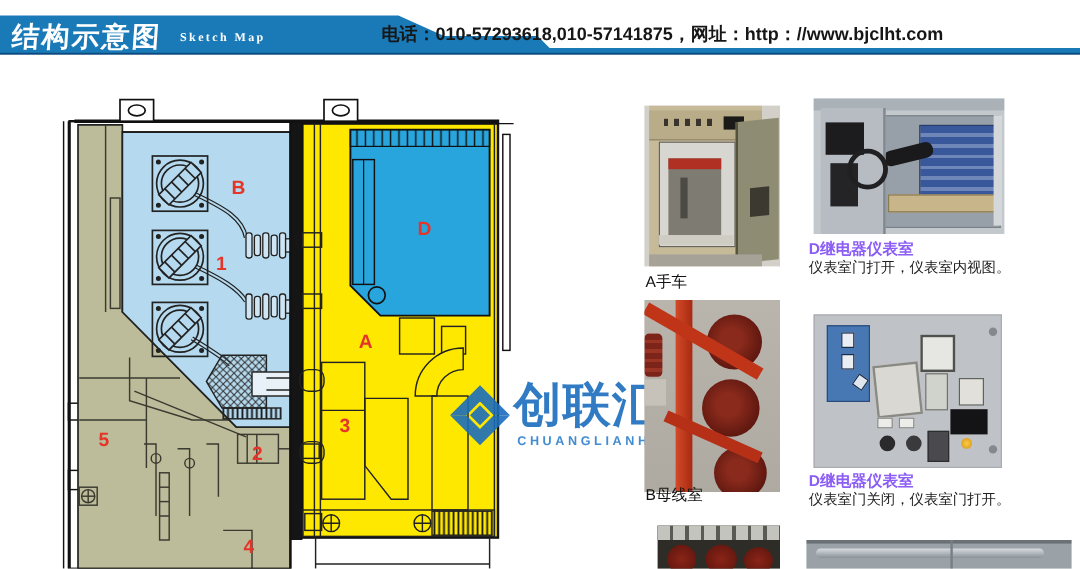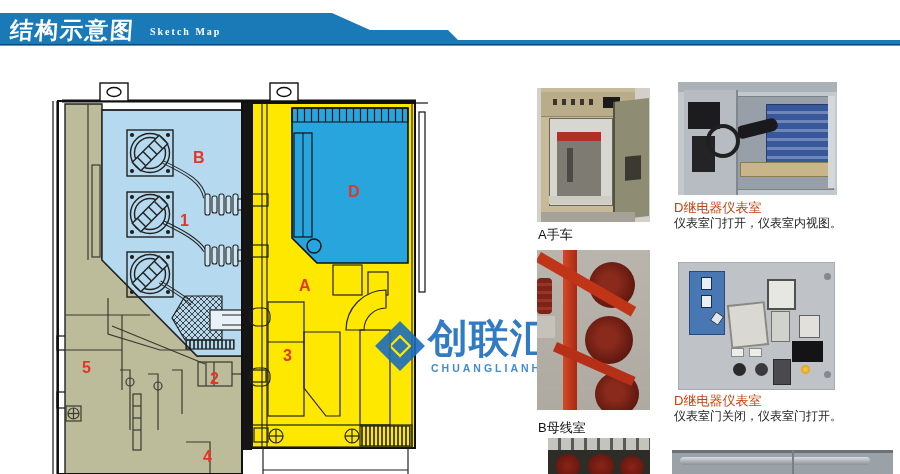--- a/index.html
+++ b/index.html
@@ -10,21 +10,21 @@
   #header{left:0;top:0;width:900px;height:50px;}
   #header-title{left:10px;top:15px;color:#fff;font-size:23px;font-weight:900;
                 letter-spacing:2px;transform:skewX(-4deg);}
   #header-sub{left:150px;top:26px;color:#fff;font-size:10px;font-weight:bold;
               font-family:"Liberation Serif","DejaVu Serif",serif;letter-spacing:2px;}
   #header-contact{left:318px;top:19px;color:#161616;font-size:15px;font-weight:600;}
   
   .dlabel{color:#e53528;font-weight:bold;font-size:16px;line-height:1;}
   
   .cap{color:#111;font-size:13px;}
-  .cap-bold{color:#c2410c;font-size:13px;font-weight:normal;}
+  .cap-bold{color:#8b5cf6;font-size:13px;font-weight:bold;}
   .cap-desc{color:#222;font-size:12px;}
   
   #watermark{left:374px;top:316px;width:260px;height:66px;opacity:.9;}
   #wm-name{left:54px;top:2px;font-size:40px;font-weight:900;color:#1a6dbd;
            letter-spacing:1px;line-height:1;}
   #wm-sub{left:57px;top:46px;font-size:10.5px;font-weight:bold;color:#2f80cc;
           letter-spacing:3px;}
   
   .photo{overflow:hidden;}
   .ph{position:absolute;}
@@ -32,20 +32,21 @@
 </head>
 <body>
 
 <div class="abs" id="header">
   <svg width="900" height="50">
     <polygon points="0,13 332,13 370,30 448,30 458,40 900,40 900,45 0,45" fill="#1a7ab8"></polygon>
     <rect x="0" y="44" width="900" height="1.6" fill="#0c4a7e"></rect>
   </svg>
   <span class="abs" id="header-title">结构示意图</span>
   <span class="abs" id="header-sub">Sketch Map</span>
+  <span class="abs" id="header-contact">电话：010-57293618,010-57141875，网址：http：//www.bjclht.com</span>
 </div>
 
 <svg class="abs" style="left:0;top:74px" width="460" height="400" viewBox="0 0 460 400">
   <defs>
     <pattern id="ticksV" width="7" height="14" patternUnits="userSpaceOnUse">
       <line x1="3.5" y1="0" x2="3.5" y2="14" stroke="#111" stroke-width="1.2"></line>
     </pattern>
     <pattern id="hatchX" width="6" height="6" patternUnits="userSpaceOnUse">
       <path d="M0,6 L6,0 M0,0 L6,6" stroke="#333" stroke-width="0.9"></path>
     </pattern>
@@ -299,21 +300,21 @@
 <div class="abs photo" style="left:537px;top:250px;width:113px;height:160px;background:linear-gradient(#b9b5ad,#aeaaa2)">
   <div class="ph" style="left:52px;top:12px;width:46px;height:46px;border-radius:50%;background:radial-gradient(circle at 45% 45%,#8a2a1c 25%,#5e170f 72%)"></div>
   <div class="ph" style="left:48px;top:66px;width:48px;height:48px;border-radius:50%;background:radial-gradient(circle at 45% 45%,#8a2a1c 25%,#5e170f 72%)"></div>
   <div class="ph" style="left:58px;top:122px;width:44px;height:44px;border-radius:50%;background:radial-gradient(circle at 45% 45%,#8a2a1c 25%,#5e170f 72%)"></div>
   <div class="ph" style="left:26px;top:0;width:14px;height:160px;background:linear-gradient(90deg,#d24a28,#a82a12)"></div>
   <div class="ph" style="left:4px;top:2px;width:110px;height:11px;background:#c03418;transform:rotate(30deg);transform-origin:left top"></div>
   <div class="ph" style="left:20px;top:92px;width:86px;height:10px;background:#b53016;transform:rotate(24deg);transform-origin:left top"></div>
   <div class="ph" style="left:0;top:28px;width:15px;height:36px;background:repeating-linear-gradient(180deg,#7c241a 0 5px,#9a3424 5px 8px);border-radius:4px"></div>
   <div class="ph" style="left:0;top:66px;width:18px;height:22px;background:#c6c2ba"></div>
 </div>
-<div class="abs cap" style="left:538px;top:419px">B母线室</div>
+<div class="abs cap" style="left:538px;top:404px">B母线室</div>
 
 <div class="abs photo" style="left:678px;top:262px;width:155px;height:126px;background:#bfc3c7;border:1px solid #a8acb0">
   <div class="ph" style="left:10px;top:8px;width:34px;height:62px;background:#4878b4;border:1px solid #2a4a7a"></div>
   <div class="ph" style="left:22px;top:14px;width:9px;height:11px;background:#e8eef4;border:1px solid #1a2a4a"></div>
   <div class="ph" style="left:22px;top:32px;width:9px;height:11px;background:#e8eef4;border:1px solid #1a2a4a"></div>
   <div class="ph" style="left:33px;top:50px;width:8px;height:9px;background:#dfe6ee;border:1px solid #1a2a4a;transform:rotate(35deg)"></div>
   <div class="ph" style="left:50px;top:40px;width:34px;height:40px;background:#dad8d2;border:2px solid #8a8a84;transform:rotate(-6deg)"></div>
   <div class="ph" style="left:88px;top:16px;width:25px;height:27px;background:#e6e6e2;border:2px solid #50504e"></div>
   <div class="ph" style="left:92px;top:48px;width:17px;height:29px;background:#d0d2cc;border:1px solid #707270"></div>
   <div class="ph" style="left:120px;top:52px;width:19px;height:21px;background:#e2e0da;border:1px solid #606260"></div>

